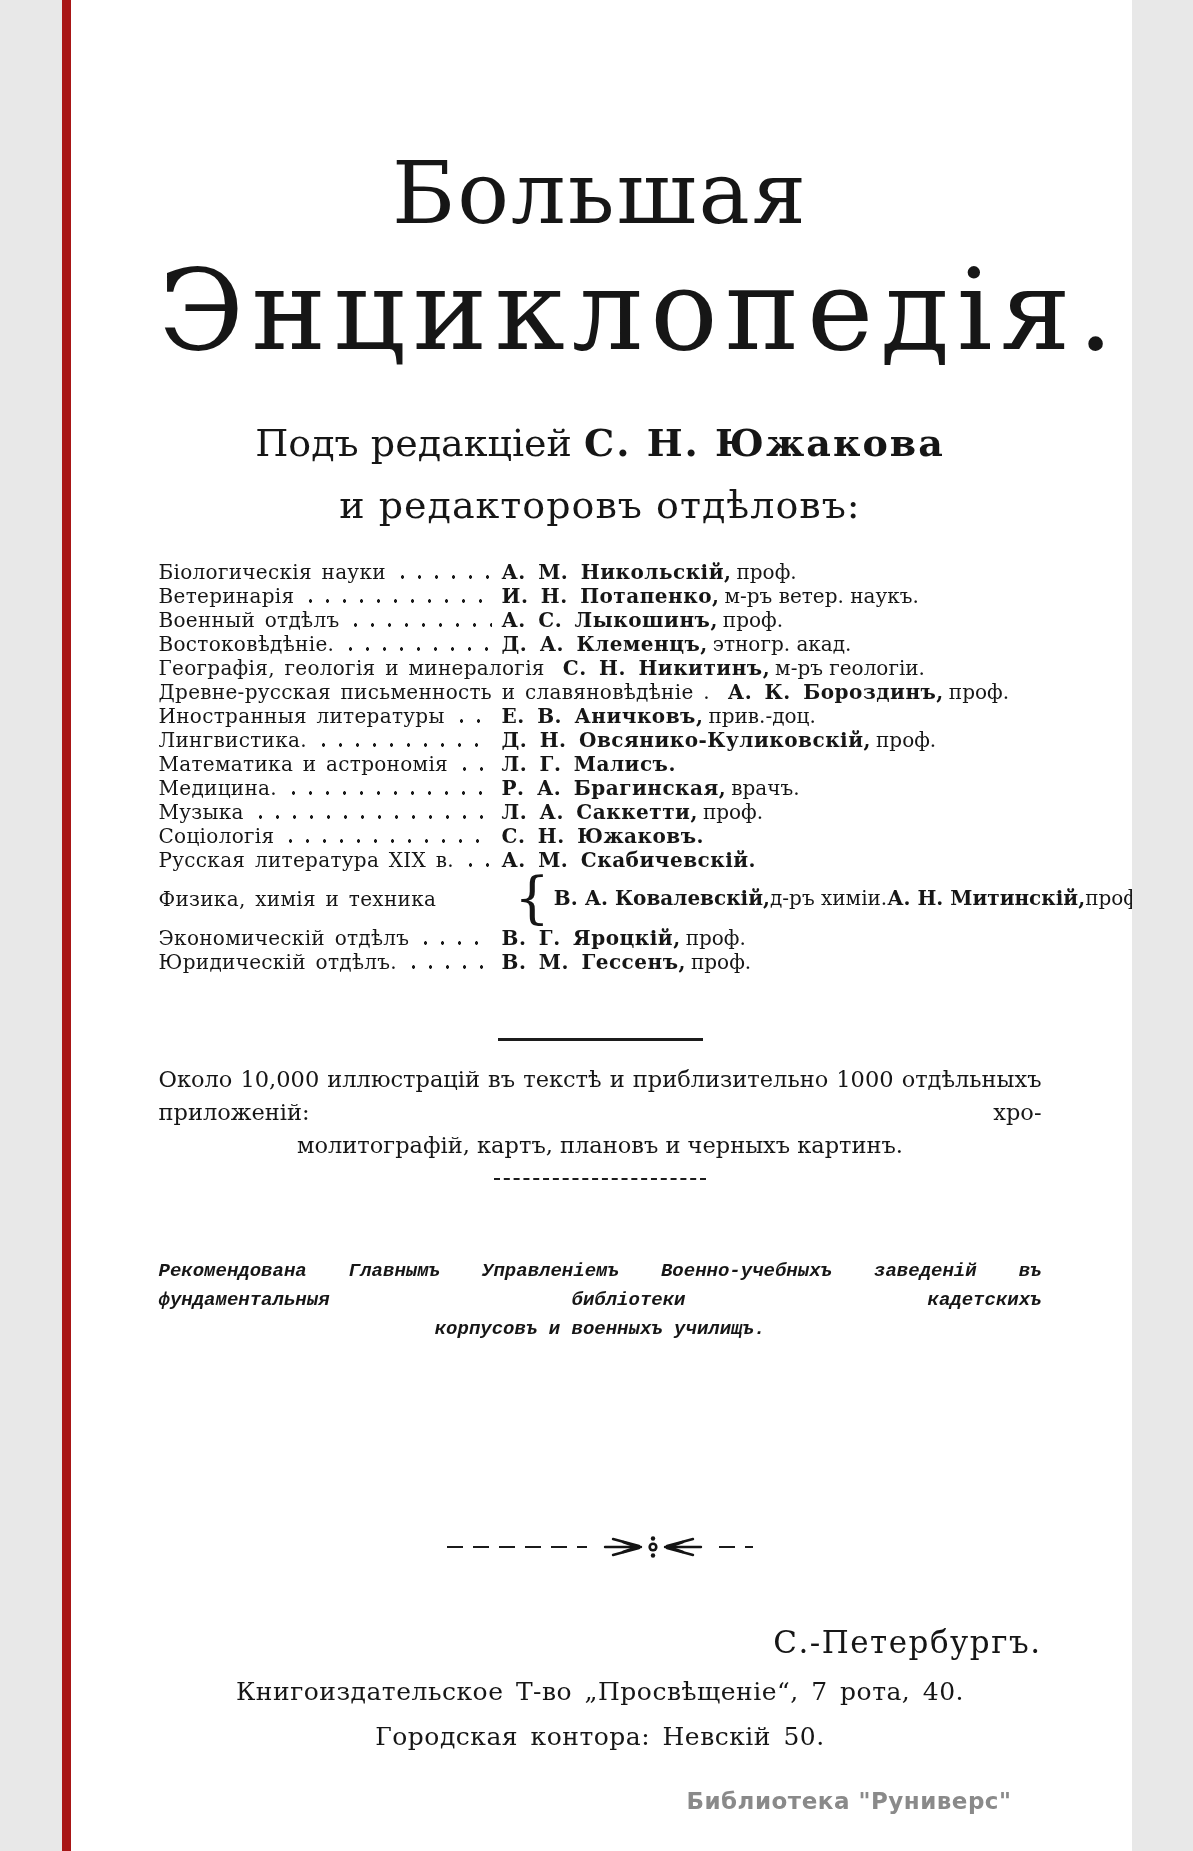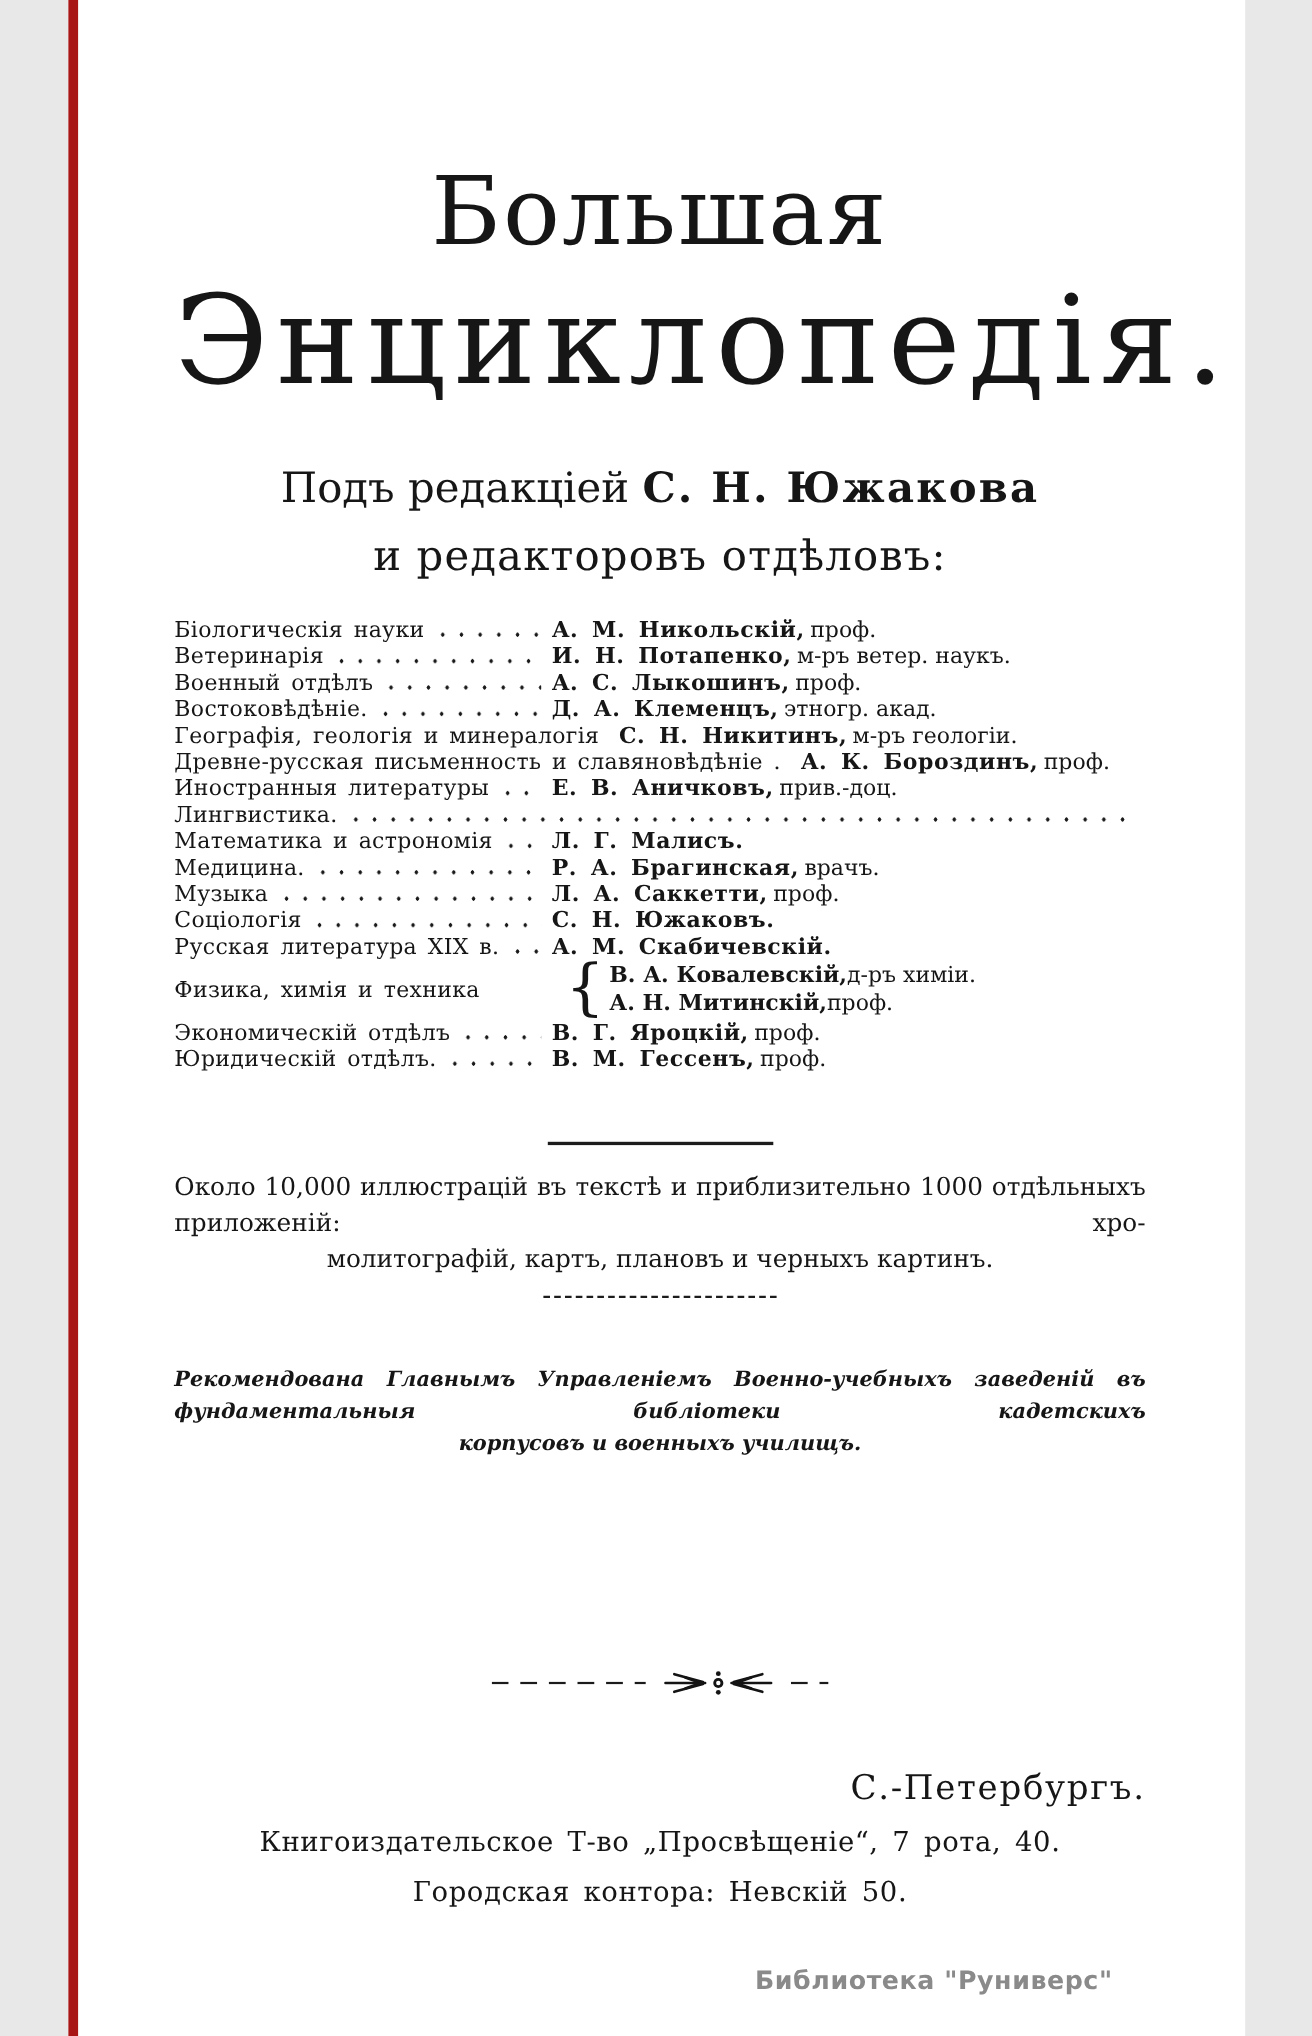--- a/index.html
+++ b/index.html
@@ -35,30 +35,30 @@
     background-size:17px 4px;background-repeat:repeat-x;
   }
   .ed{flex:0 0 540px;width:540px;white-space:nowrap;}
   .ed b{font-weight:700;letter-spacing:0.5px;word-spacing:5px;}
   .ed .role{margin-left:5px;}
 
   .row-physics{display:flex;align-items:center;margin:2px 0;}
   .row-physics .leader{align-self:center;height:24px;margin-right:70px;}
   .row-physics .ed2{flex:0 0 540px;width:540px;display:flex;align-items:center;}
   .brace{font-size:56px;line-height:0.9;font-weight:400;margin-right:4px;transform:translateY(-1px);}
-  .ed2 .lines{display:flex;flex-direction:column;}
+  .ed2 .lines{display:flex;text-align:center;}
   .ed2 .lines>div{line-height:25px;white-space:nowrap;}
 
   .rule1{width:205px;height:3px;background:#1c1c1c;margin:64px auto 0;}
   .note{margin-top:22px;font-size:22.5px;line-height:33px;}
   .note .j{text-align:justify;text-align-last:justify;}
   .note .c{text-align:center;}
   .rule2{width:212px;border-top:2px dashed #1c1c1c;margin:16px auto 0;}
 
-  .recommend{margin-top:60px;font-style:italic;font-weight:700;font-size:19px;line-height:29px;}
+  .recommend{margin-top:77px;font-style:italic;font-weight:700;font-size:19px;line-height:29px;font-family:Liberation Mono, monospace;}
   .recommend .j{text-align:justify;text-align-last:justify;}
   .recommend .c{text-align:center;}
 
   .ornament{margin-top:190px;display:flex;align-items:center;justify-content:center;gap:14px;}
   .orn-dash{height:2px;background-image:linear-gradient(to right,#1b1b1b 60%,rgba(0,0,0,0) 0);background-size:26px 2px;}
   .orn-dash.l{width:140px;}
   .orn-dash.r{width:34px;}
 
   .city{margin-top:64px;text-align:right;font-size:31px;line-height:1.2;letter-spacing:1.5px;}
   .addr{margin-top:16px;text-align:center;font-size:25px;line-height:1.2;letter-spacing:0.5px;word-spacing:4px;}
@@ -118,20 +118,21 @@
         <span class="ed"><b>А. К. Бороздинъ,</b><span class="role">проф.</span></span>
       </div>
       <div class="row">
         <span class="sec">Иностранныя литературы</span>
         <span class="leader"></span>
         <span class="ed"><b>Е. В. Аничковъ,</b><span class="role">прив.-доц.</span></span>
       </div>
       <div class="row">
         <span class="sec">Лингвистика.</span>
         <span class="leader"></span>
+        <span class="ed"><b>Д. Н. Овсянико-Куликовскій,</b><span class="role">проф.</span></span>
       </div>
       <div class="row">
         <span class="sec">Математика и астрономія</span>
         <span class="leader"></span>
         <span class="ed"><b>Л. Г. Малисъ.</b><span class="role"></span></span>
       </div>
       <div class="row">
         <span class="sec">Медицина.</span>
         <span class="leader"></span>
         <span class="ed"><b>Р. А. Брагинская,</b><span class="role">врачъ.</span></span>

